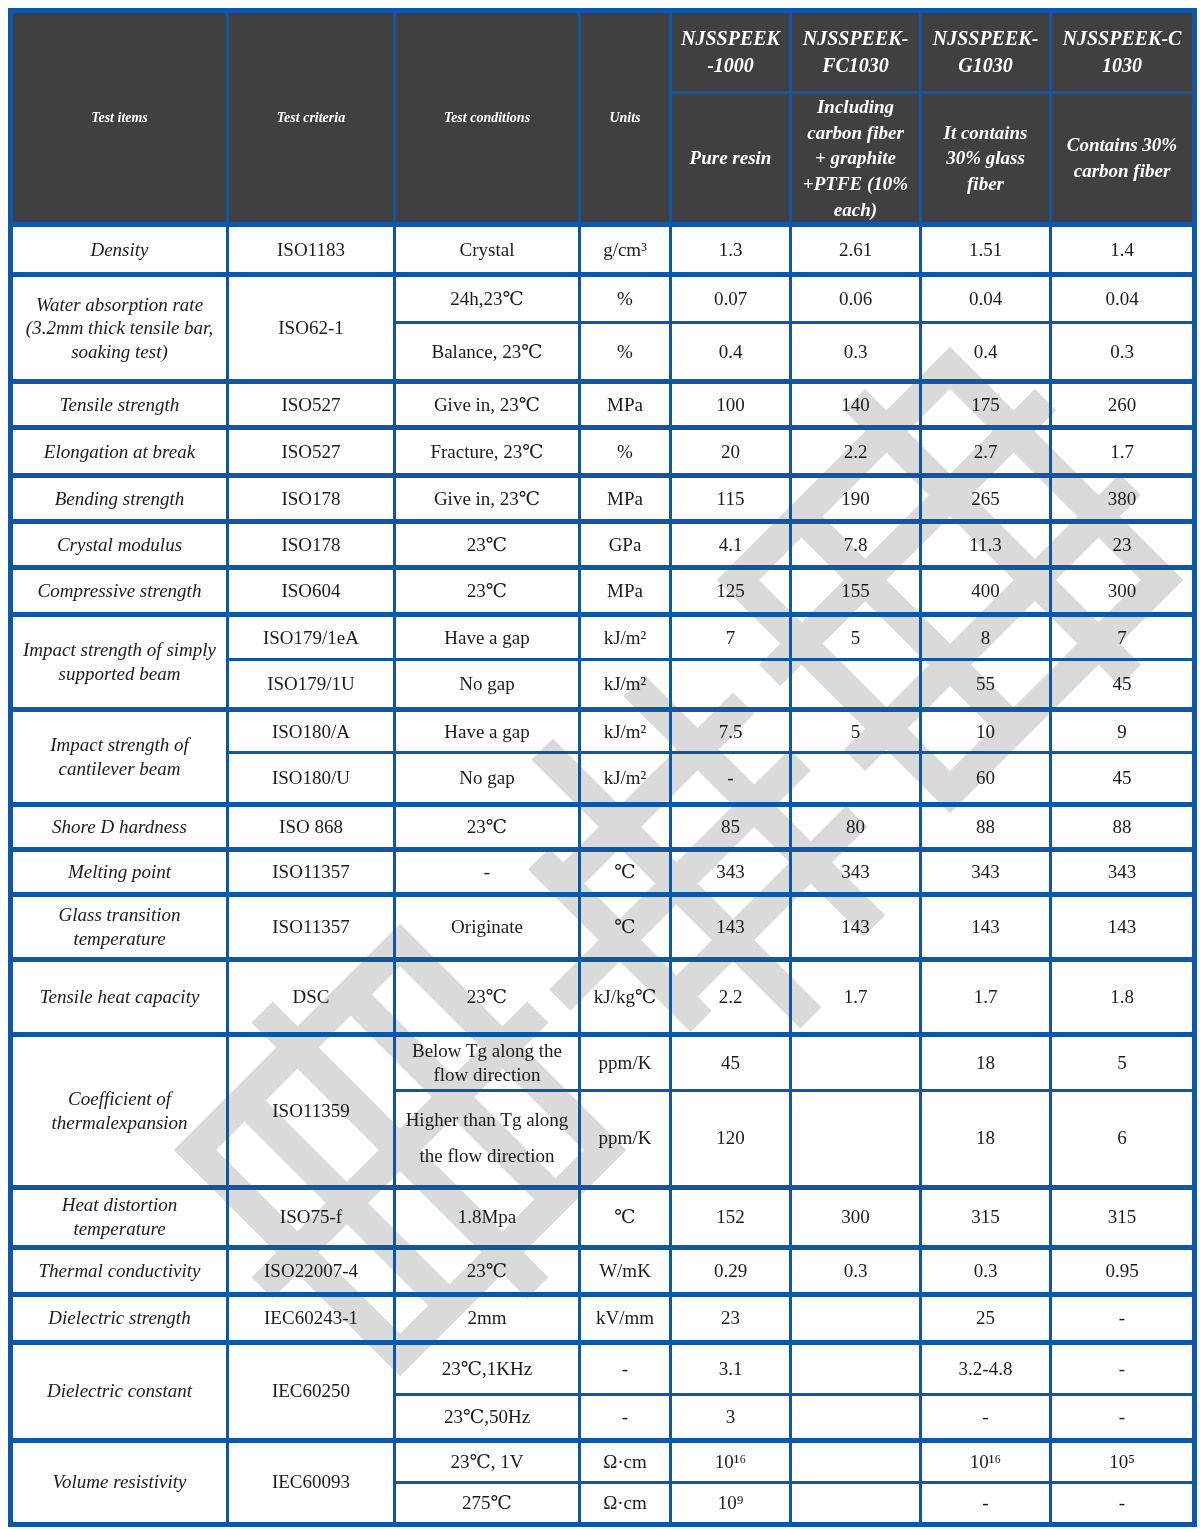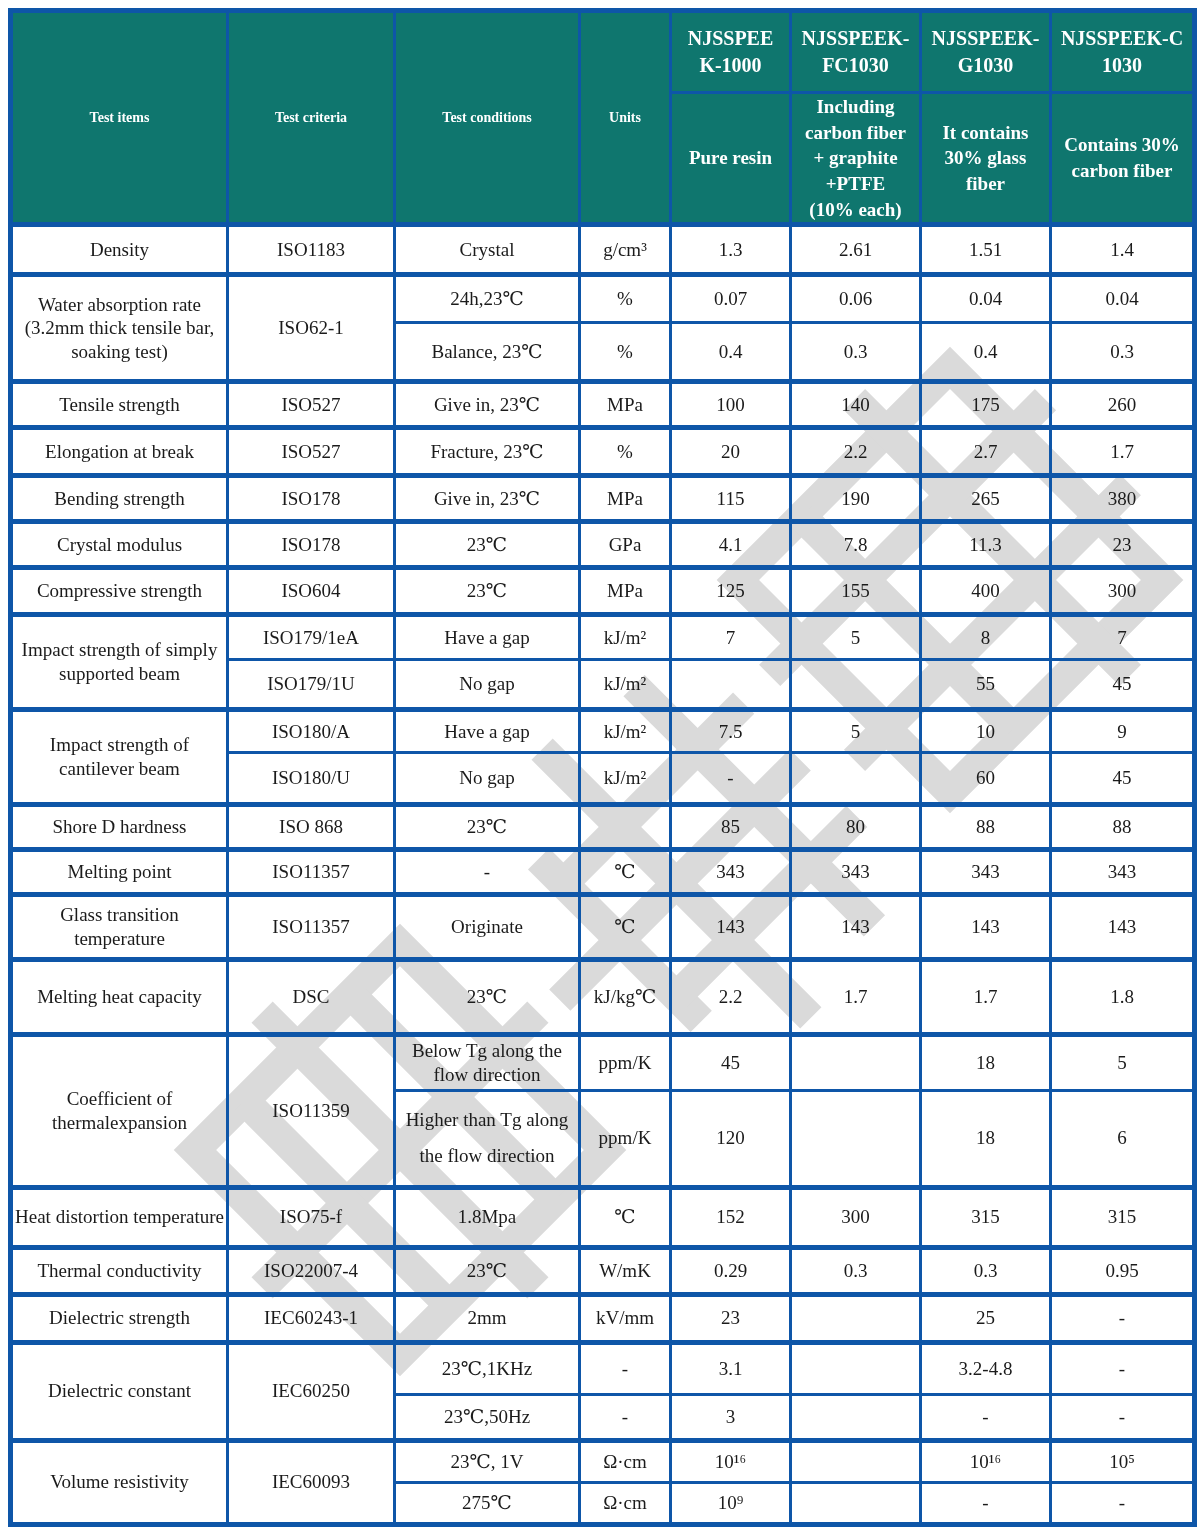--- a/index.html
+++ b/index.html
@@ -4,26 +4,26 @@
 <style>
   html,body{margin:0;padding:0;background:#fff;width:1200px;height:1529px;overflow:hidden;}
   body{font-family:"Liberation Serif","DejaVu Serif",serif;position:relative;}
   .wrap{position:absolute;left:0;top:0;width:1200px;height:1529px;padding:8px;box-sizing:border-box;}
   .wm{position:absolute;left:0;top:0;width:1200px;height:1529px;z-index:0;pointer-events:none;}
   table.spec{position:relative;z-index:1;border-collapse:collapse;table-layout:fixed;width:1184px;
     border:5px solid #0E56A8;background:transparent;}
   th,td{border:3px solid #0E56A8;text-align:center;vertical-align:middle;padding:2px 4px;box-sizing:border-box;
     overflow:hidden;}
   tr.grp>th, tr.grp>td{border-top-width:5px;}
-  th{background:#0f766e;color:#ffffff;font-weight:bold;}
+  th{background:#404040;color:#ffffff;font-weight:bold;font-style:italic;}
   .t-head{font-size:14px;}
   .p-name{font-size:20px;line-height:1.35;word-break:break-all;padding:0 8px;}
   .p-desc{font-size:19px;line-height:1.35;padding:0 10px;}
   td{font-size:19px;color:#1b1b1b;line-height:1.25;}
-  td.item{padding:0 2px;}
+  td.item{padding:0 2px;font-style:italic;}
   td.roomy{line-height:1.9;}
 </style>
 </head>
 <body>
 
 <svg class="wm" viewBox="0 0 1200 1529" xmlns="http://www.w3.org/2000/svg" aria-label="南京首塑">
   <g stroke="#DADADA" stroke-width="30" fill="none">
     <g transform="translate(400,1150) rotate(45)">
       <rect x="-145" y="-145" width="290" height="290"></rect>
       <line x1="-195" y1="0" x2="195" y2="0"></line>
@@ -220,21 +220,21 @@
     <td class="item">Glass transition temperature</td>
     <td>ISO11357</td>
     <td>Originate</td>
     <td>℃</td>
     <td>143</td>
     <td>143</td>
     <td>143</td>
     <td>143</td>
   </tr>
   <tr class="grp" style="height:75px">
-    <td class="item">Melting heat capacity</td>
+    <td class="item">Tensile heat capacity</td>
     <td>DSC</td>
     <td>23℃</td>
     <td>kJ/kg℃</td>
     <td>2.2</td>
     <td>1.7</td>
     <td>1.7</td>
     <td>1.8</td>
   </tr>
   <tr class="grp" style="height:55px">
     <td class="item" rowspan="2">Coefficient of thermalexpansion</td>

